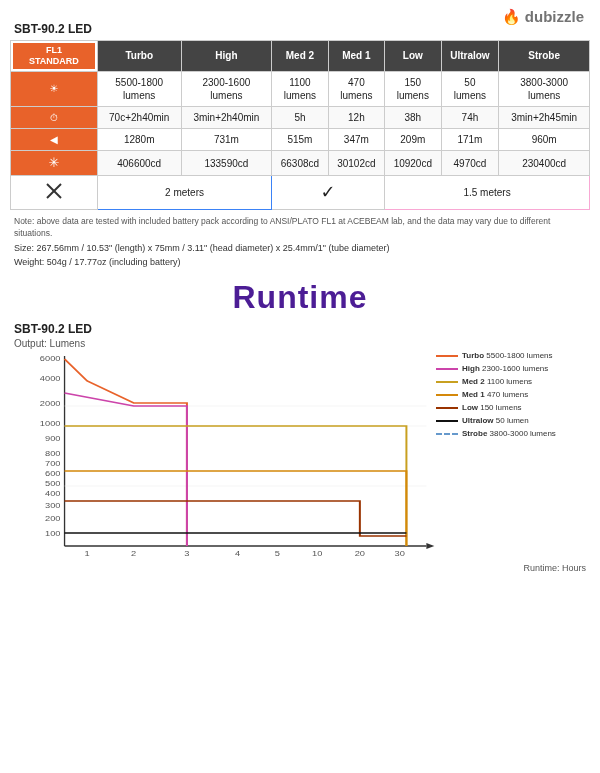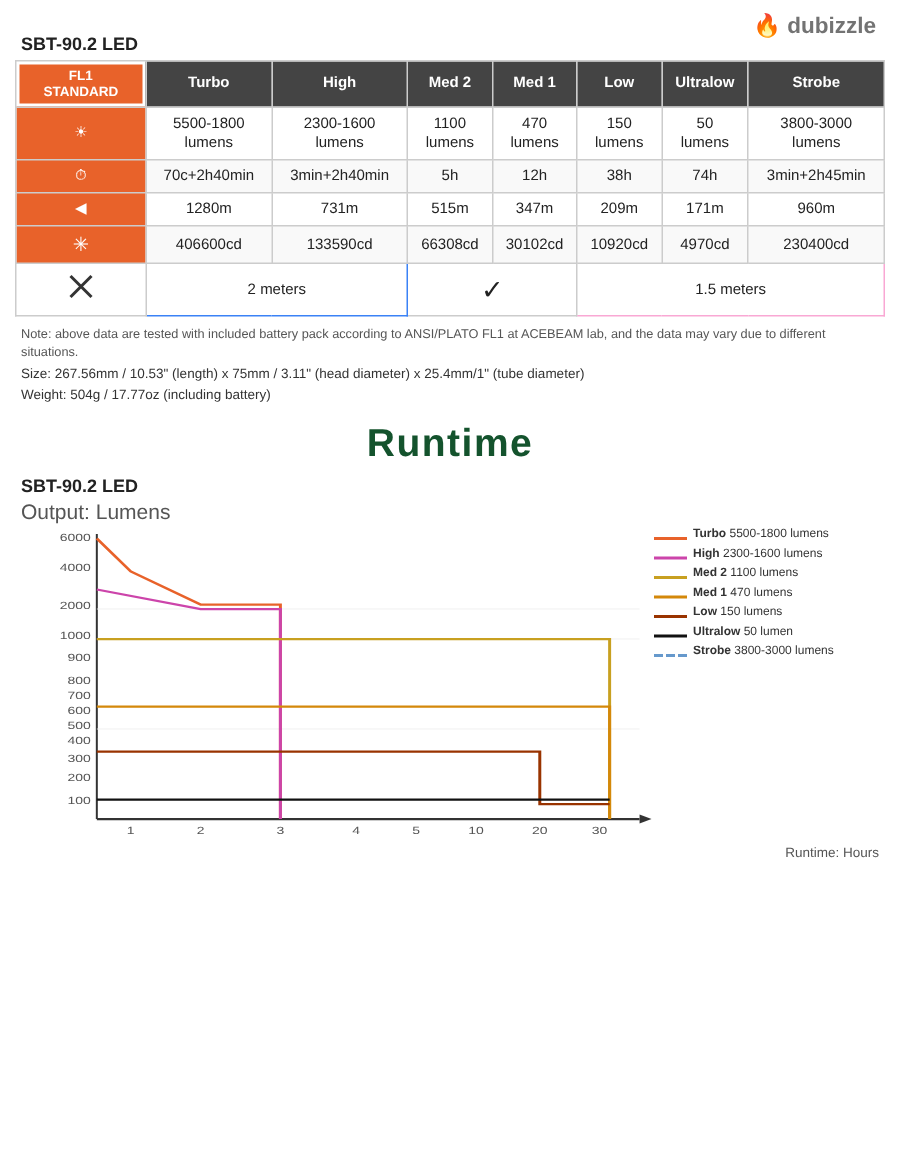--- a/index.html
+++ b/index.html
@@ -82,33 +82,33 @@
       color: #333;
       margin: 2px 14px 10px 14px;
       line-height: 1.5;
     }
     
     .runtime-section {
       margin-top: 10px;
     }
     .runtime-title {
       text-align: center;
-      font-size: 26px;
-      font-weight: bold;
-      color: #14532d;
+      font-size: 32px;
+      font-weight: bold;
+      color: #4c1d95;
       margin-bottom: 6px;
       letter-spacing: 1px;
     }
     .runtime-subtitle {
       font-size: 12px;
       font-weight: bold;
       margin: 0 14px 2px 14px;
     }
     .runtime-ylabel {
-      font-size: 14px;
+      font-size: 10px;
       color: #555;
       margin: 0 14px 2px 14px;
     }
     .chart-area {
       position: relative;
       margin: 0 14px;
       height: 210px;
     }
     .chart-svg {
       width: 100%;
@@ -116,21 +116,21 @@
     }
     .legend-area {
       position: absolute;
       right: 0;
       top: 0;
       width: 140px;
       font-size: 8px;
     }
     .legend-item {
       display: flex;
-      align-items: flex-end;
+      align-items: center;
       margin-bottom: 4px;
     }
     .legend-line {
       width: 22px;
       height: 2px;
       margin-right: 4px;
       flex-shrink: 0;
     }
     .legend-text { font-size: 8px; color: #333; }
     .runtime-xlabel {

